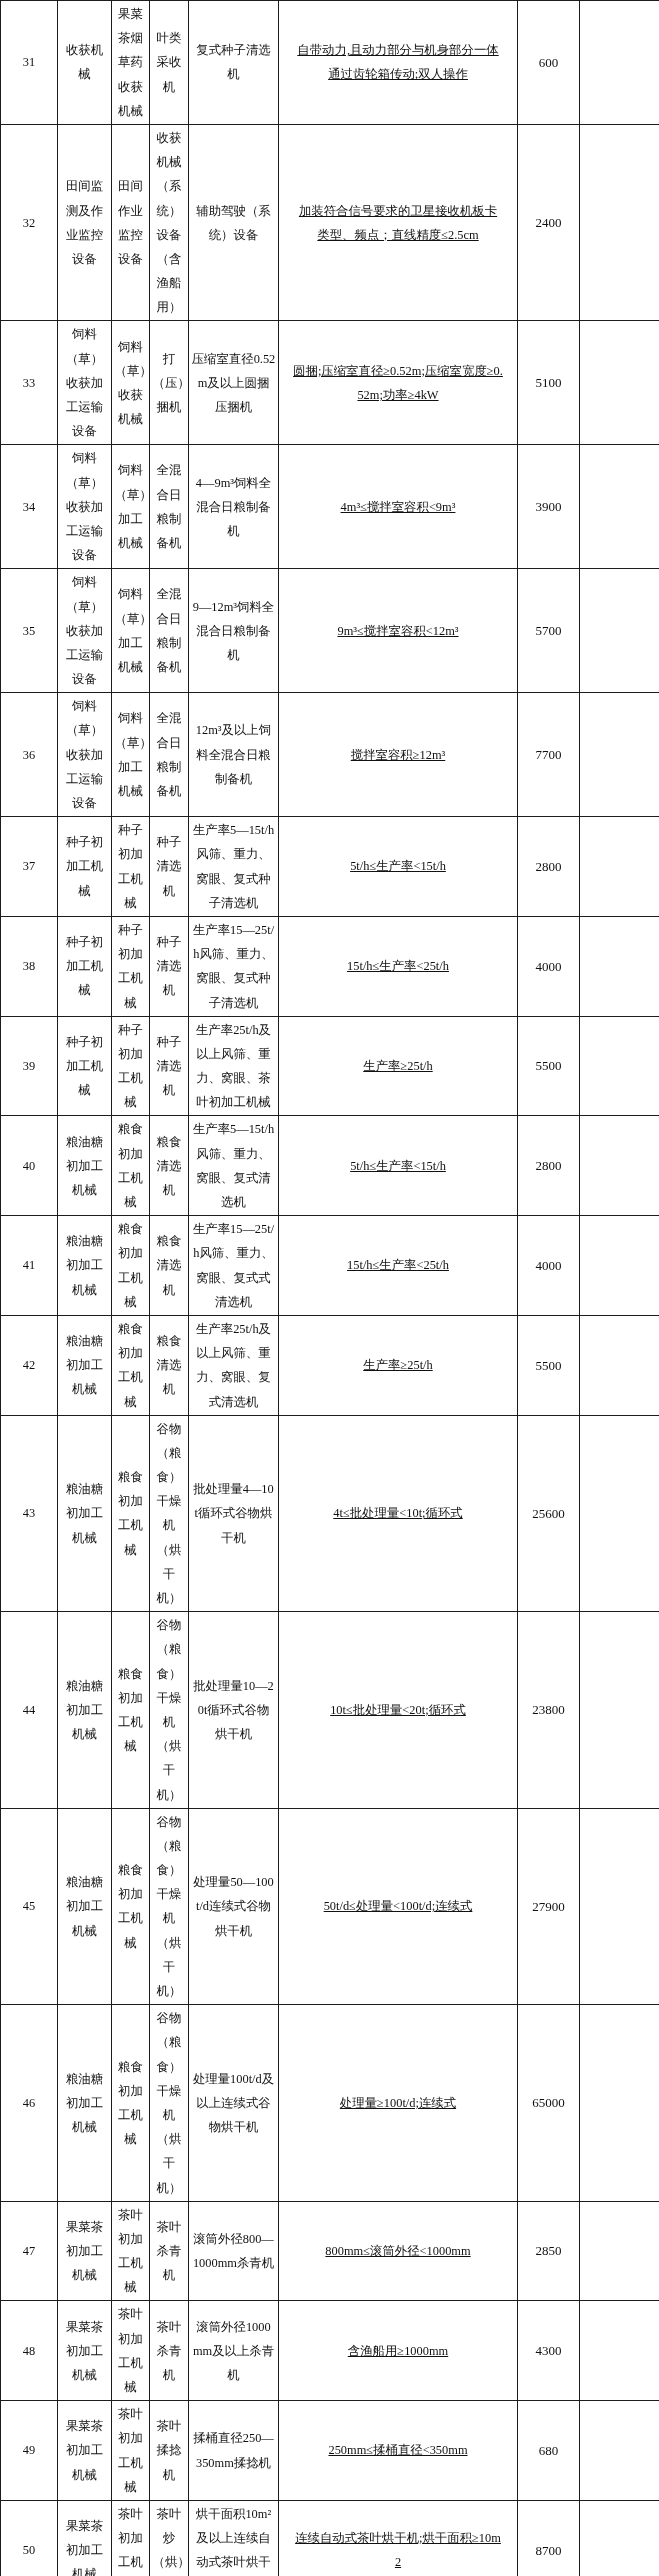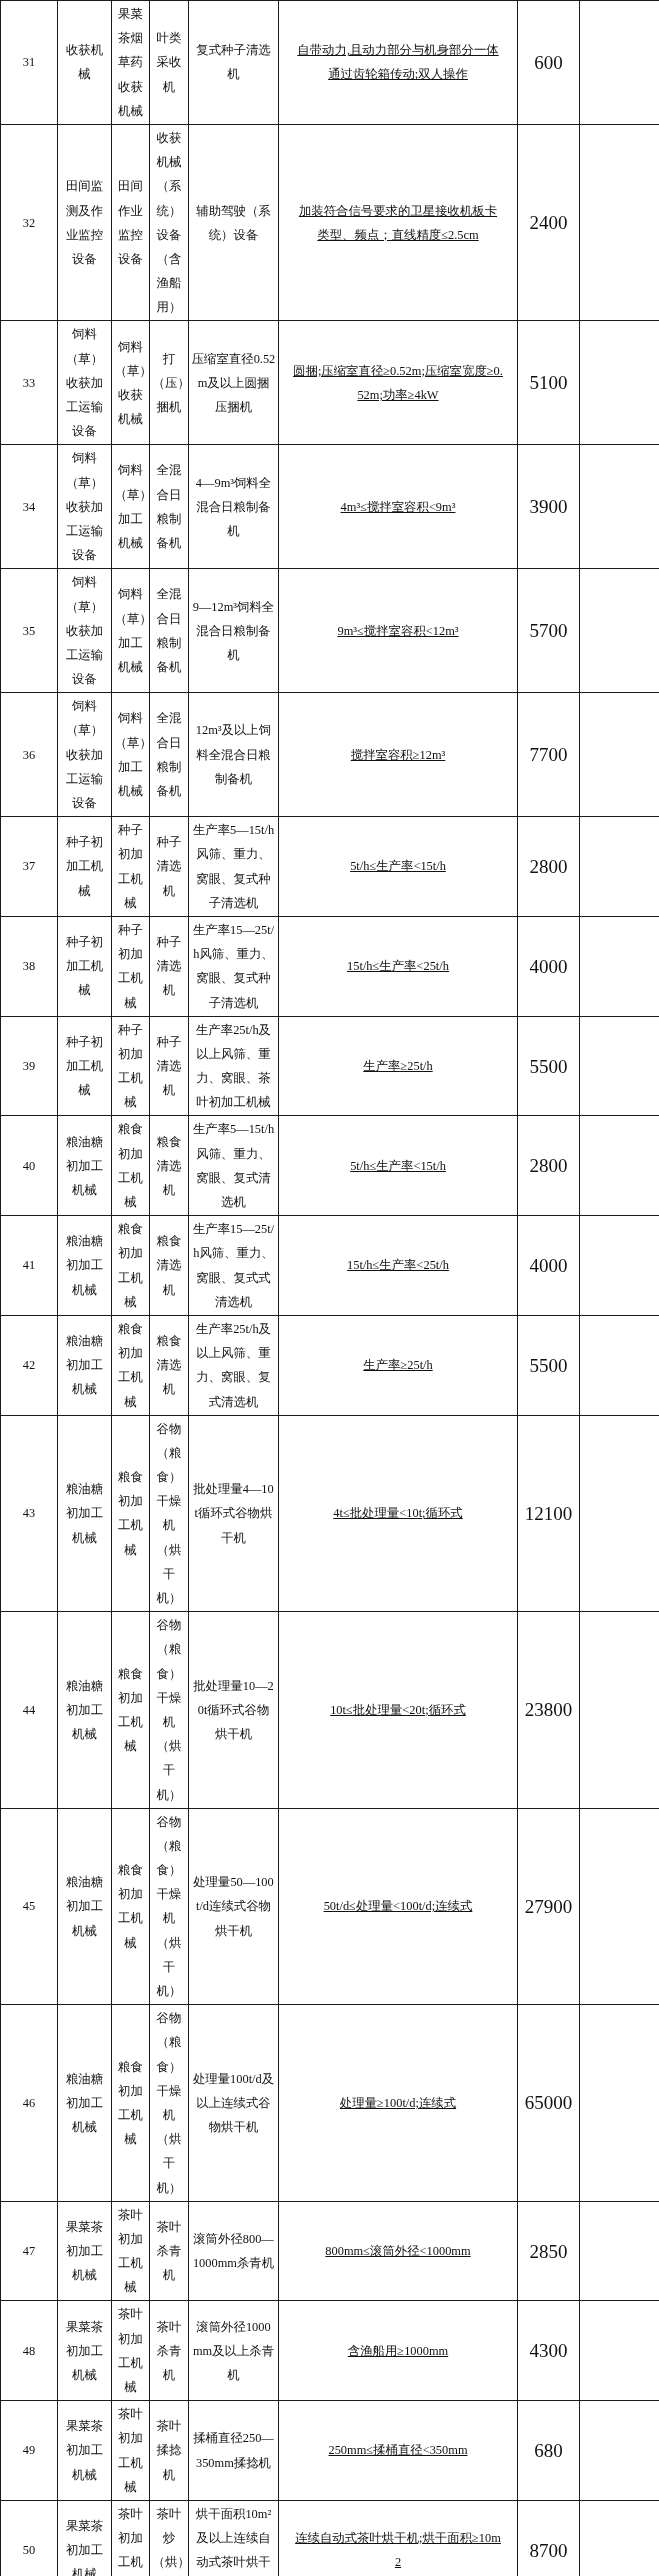--- a/index.html
+++ b/index.html
@@ -11,21 +11,21 @@
     vertical-align:middle;
     font-size:12.4px;
     line-height:1.95;
     padding:1px 2.6px;
     word-break:break-all;
     overflow:hidden;
   }
   tr.grp > td{border-top:1.5px solid #1c1c1c;}
   td.c-params{padding:1px 14px;text-decoration:underline;}
   td.c-note{padding:1px 4.1px;}
-  td.c-amount{font-size:19px;}
+  td.c-amount{font-size:13px;}
 </style>
 </head>
 <body>
 
 <table>
   <colgroup>
     <col style="width:57px">
     <col style="width:54px">
     <col style="width:38px">
     <col style="width:39px">
@@ -155,21 +155,21 @@
         <td class="c-amount">5500</td>
         <td class="c-note"></td>
       </tr>
       <tr class="grp" style="height: 142px;">
         <td class="c-no">43</td>
         <td class="c-cat">粮油糖初加工机械</td>
         <td class="c-sub">粮食初加工机械</td>
         <td class="c-item">谷物（粮食）干燥机（烘干机）</td>
         <td class="c-name">批处理量4—10t循环式谷物烘干机</td>
         <td class="c-params">4t≤批处理量&lt;10t;循环式</td>
-        <td class="c-amount">12100</td>
+        <td class="c-amount">25600</td>
         <td class="c-note"></td>
       </tr>
       <tr style="height: 135px;">
         <td class="c-no">44</td>
         <td class="c-cat">粮油糖初加工机械</td>
         <td class="c-sub">粮食初加工机械</td>
         <td class="c-item">谷物（粮食）干燥机（烘干机）</td>
         <td class="c-name">批处理量10—20t循环式谷物烘干机</td>
         <td class="c-params">10t≤批处理量&lt;20t;循环式</td>
         <td class="c-amount">23800</td>

